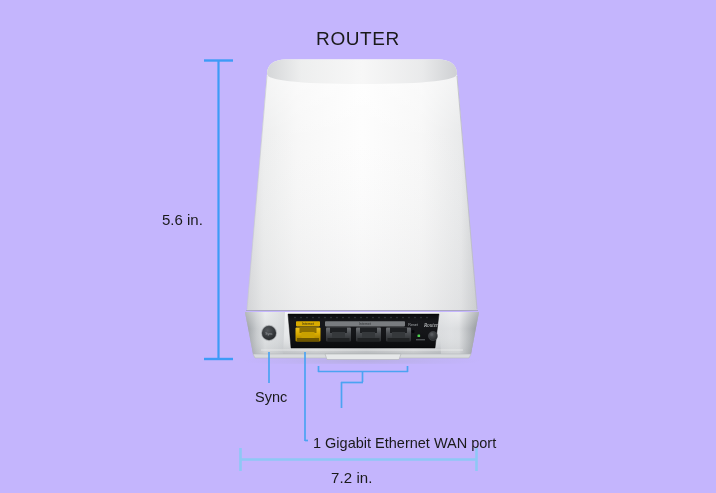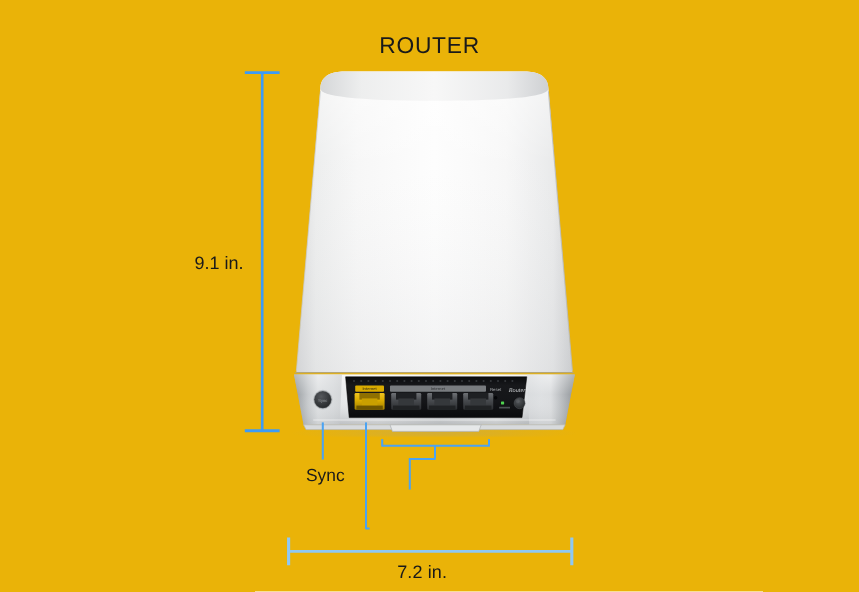--- a/index.html
+++ b/index.html
@@ -8,21 +8,21 @@
     background: #ffffff;
   }
   body {
     font-family: "Liberation Sans", sans-serif;
     -webkit-font-smoothing: antialiased;
   }
   #stage {
     position: relative;
     width: 716px;
     height: 493px;
-    background: #eab308;
+    background: #c4b5fd;
     overflow: hidden;
   }
 
   
   .title {
     position: absolute;
     left: 0;
     top: 28px;
     width: 716px;
     text-align: center;
@@ -311,23 +311,24 @@
       <line x1="341.5" y1="382" x2="341.5" y2="408" stroke="#4ba3f2" stroke-width="1.7"></line>
       <line x1="341" y1="382.5" x2="363" y2="382.5" stroke="#4ba3f2" stroke-width="1.7"></line>
     </g>
 
     <g>
       <line x1="305" y1="352" x2="305" y2="441" stroke="#4ba3f2" stroke-width="1.7"></line>
       <line x1="305" y1="440.5" x2="308" y2="440.5" stroke="#4ba3f2" stroke-width="1.7"></line>
     </g>
   </svg>
 
-  <div class="dim-text" style="left:162px; top:211px;">9.1 in.</div>
+  <div class="dim-text" style="left:162px; top:211px;">5.6 in.</div>
 
   <div class="dim-text label-h" style="left:331px; top:469px;">7.2 in.</div>
 
   <div class="callout-text" style="left:255px; top:388px;">Sync</div>
 
   <div class="callout-text" style="left:351px; top:386px;">
   </div>
 
+  <div class="callout-text" style="left:313px; top:434px;">1 Gigabit Ethernet WAN port</div>
 
 </div>
 
 </body></html>

